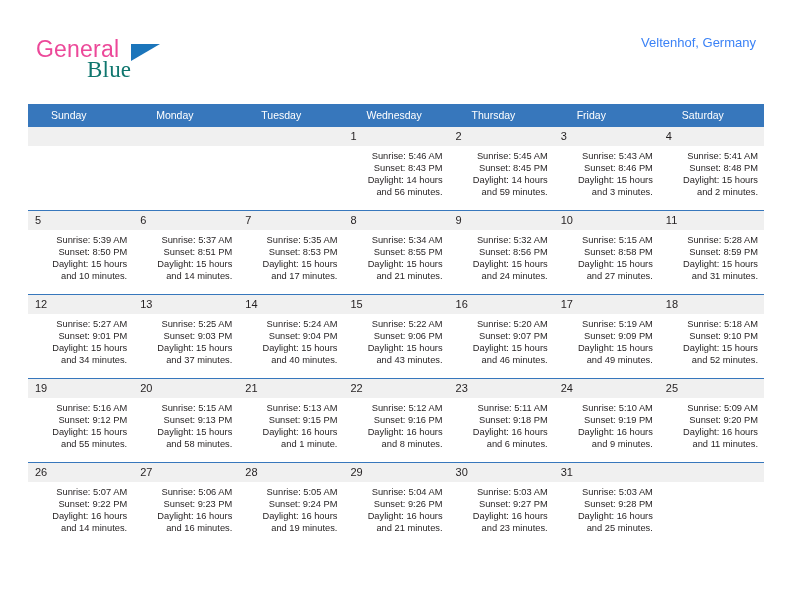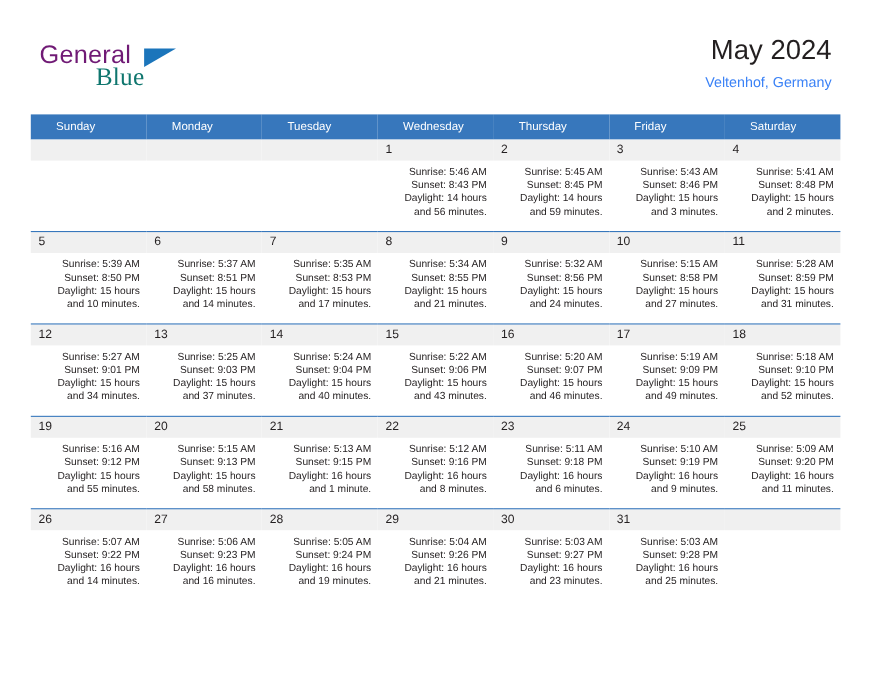--- a/index.html
+++ b/index.html
@@ -34,21 +34,21 @@
     top: 36px;
     width: 200px;
     height: 56px;
   }
   .brand-general {
     position: absolute;
     left: 0;
     top: 0;
     font-size: 23px;
     letter-spacing: 0.2px;
-    color: #701a75;
+    color: #ec4899;
     font-family: "Liberation Sans", sans-serif;
   }
   .brand-blue {
     position: absolute;
     left: 51px;
     top: 21px;
     font-size: 23px;
     letter-spacing: 0.2px;
     color: #0f766e;
     font-family: Liberation Serif, serif;
@@ -143,21 +143,20 @@
 
   <div class="header">
 
     <div class="brand">
       <span class="brand-general">General</span>
       <span class="brand-triangle"></span>
       <span class="brand-blue">Blue</span>
     </div>
 
     <div class="title-block">
-      <div class="cal-title">May 2024</div>
       <div class="cal-subtitle">Veltenhof, Germany</div>
     </div>
 
   </div>
 
   <table class="calendar">
     <thead>
       <tr>
         <th>Sunday</th>
         <th>Monday</th>

